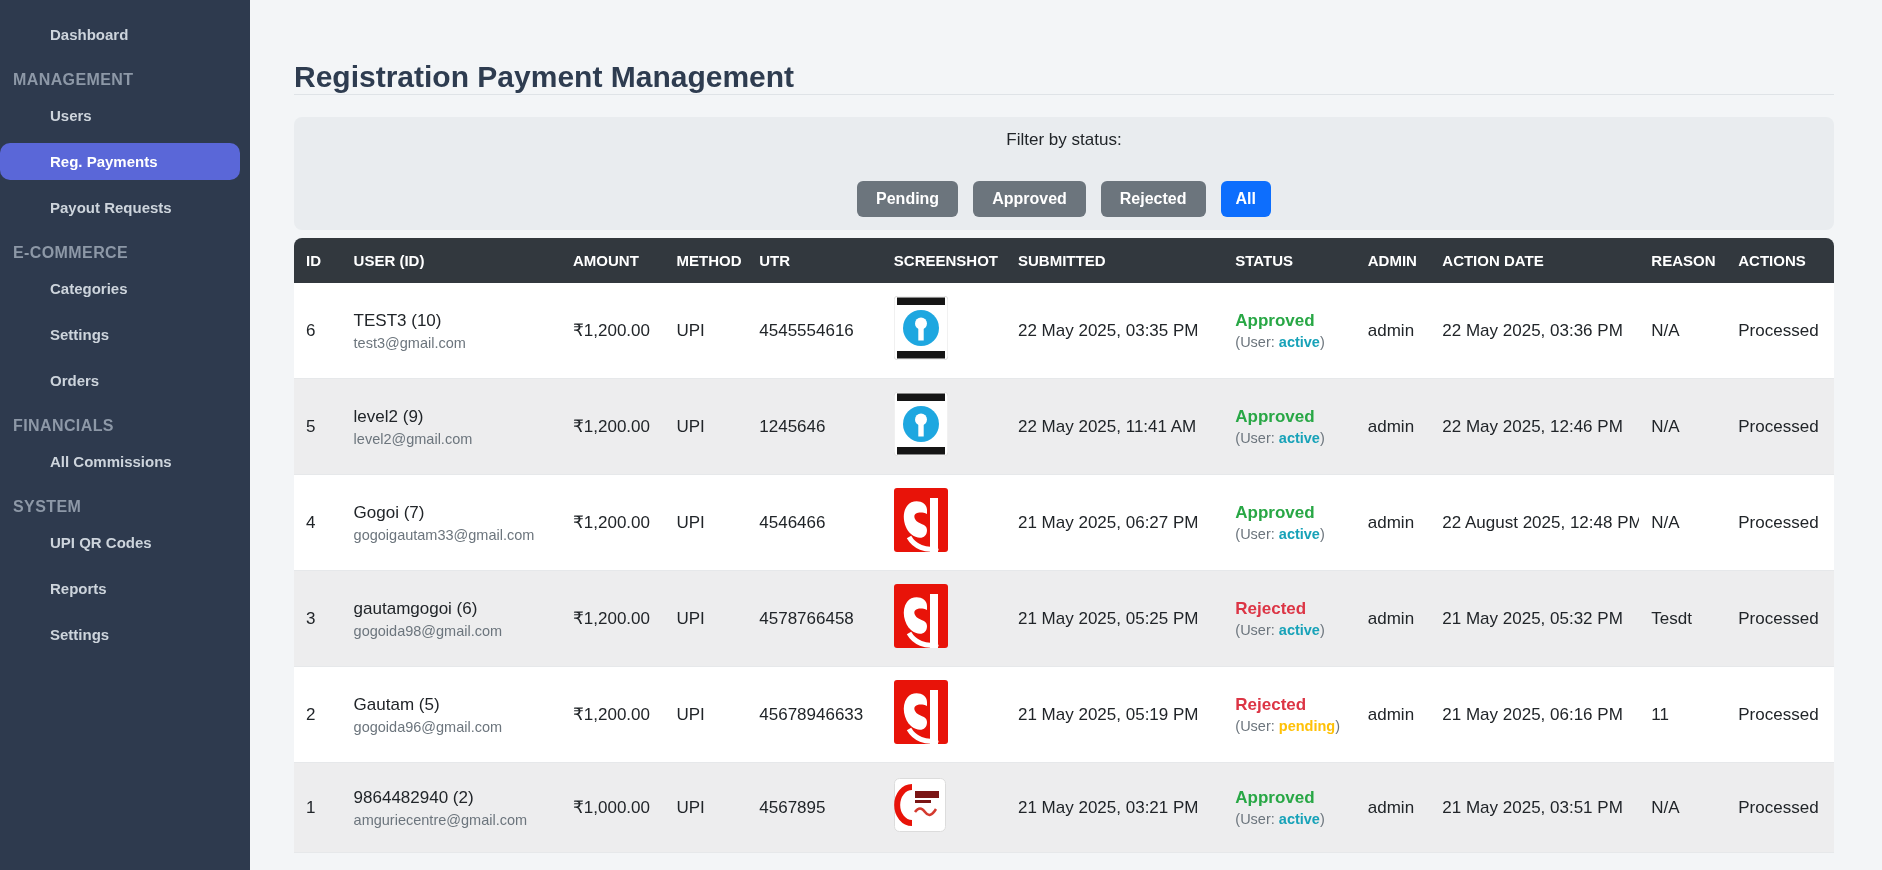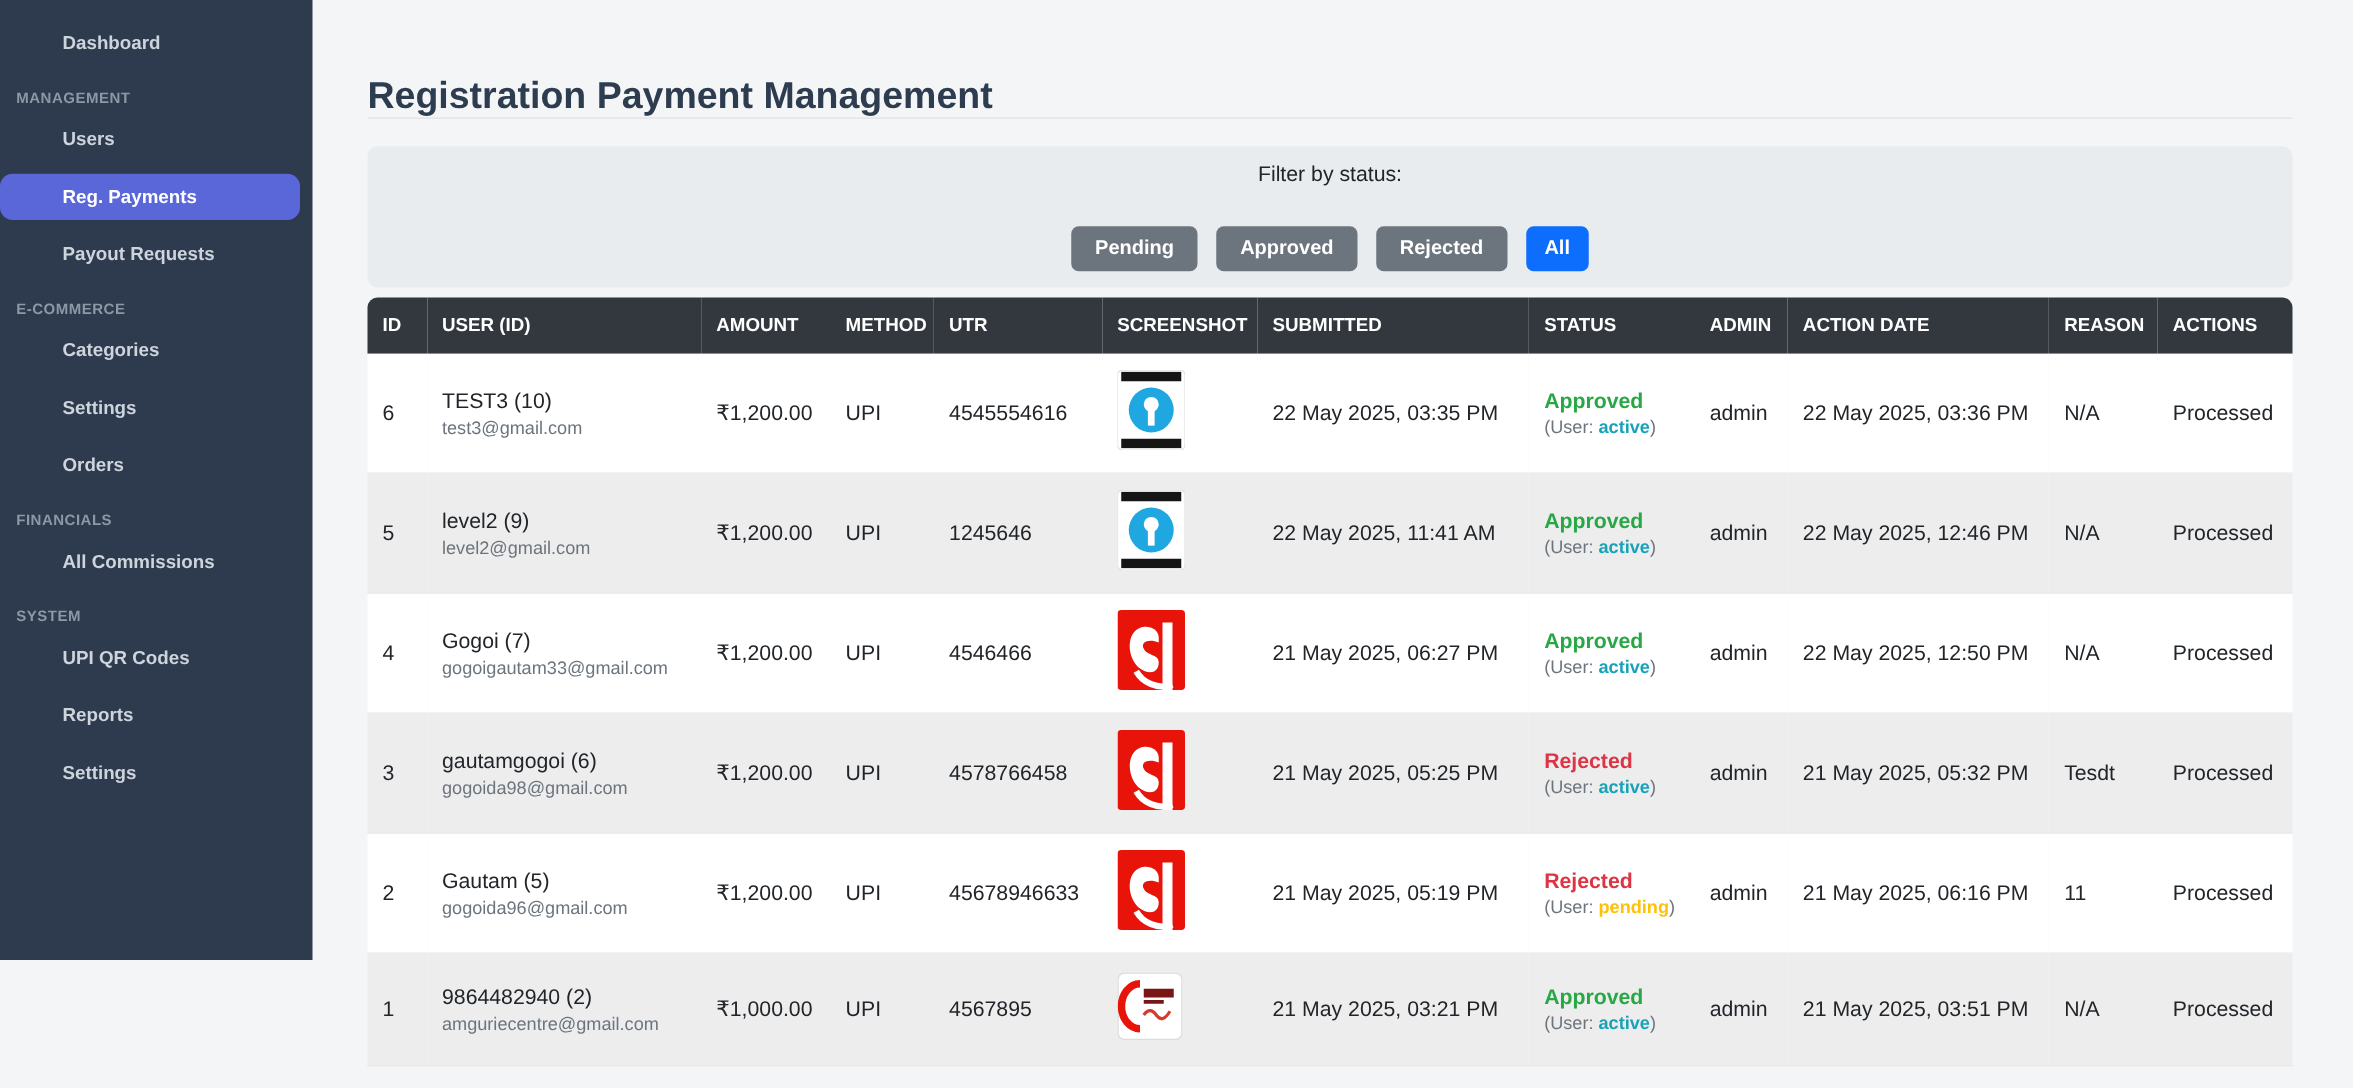--- a/index.html
+++ b/index.html
@@ -7,36 +7,36 @@
   body {
     width: 1882px; height: 870px; overflow: hidden;
     display: flex;
     background: #f3f5f7;
     font-family: "Liberation Sans", "DejaVu Sans", sans-serif;
     color: #212529;
   }
 
   
   .sidebar {
-    width: 250px; flex-shrink: 0; height: 768px;
+    width: 250px; flex-shrink: 0; height: 870px;
     background: var(--sidebar-bg, #2e3a4e);
     padding-top: 16px;
   }
   .side-link {
     display: block;
     margin: 0 10px 9px 0;
     padding: 10px 12px 10px 50px;
     color: #cdd4dc; font-size: 15px; font-weight: 700;
     border-radius: 10px; cursor: pointer; white-space: nowrap;
   }
   .side-link.active { background: var(--active-item-bg, #5a67d8); color: #fff; }
   .side-section {
     margin-top: 12px;
     padding: 6px 12px 8px 13px;
-    color: #8d98a7; font-size: 12px; font-weight: 700; letter-spacing: .4px;
+    color: #8d98a7; font-size: 16px; font-weight: 700; letter-spacing: .4px;
     white-space: nowrap;
   }
 
   
   .main { flex: 1; padding: 60px 48px 0 44px; }
 
   .page-title {
     margin: 0; 
     font-size: 30px; font-weight: 700; color: #2e3c50;
     border-bottom: 1px solid #dfe3e7;
@@ -256,21 +256,21 @@
         </span>
         
       </a>
     </td>
     <td>21 May 2025, 06:27 PM</td>
     <td>
       <div class="status st-approved">Approved</div>
       <div class="unote"><span>(User: </span><span class="us us-active">active</span><span>)</span></div>
     </td>
     <td>admin</td>
-    <td>22 May 2025, 12:50 PM</td>
+    <td>22 August 2025, 12:48 PM</td>
     <td>N/A</td>
     <td>Processed</td>
   </tr>
 
   <tr>
     <td><span>3</span></td>
     <td>
       <div class="uname">gautamgogoi (6)</div>
       <div class="uemail">gogoida98@gmail.com</div>
     </td>

